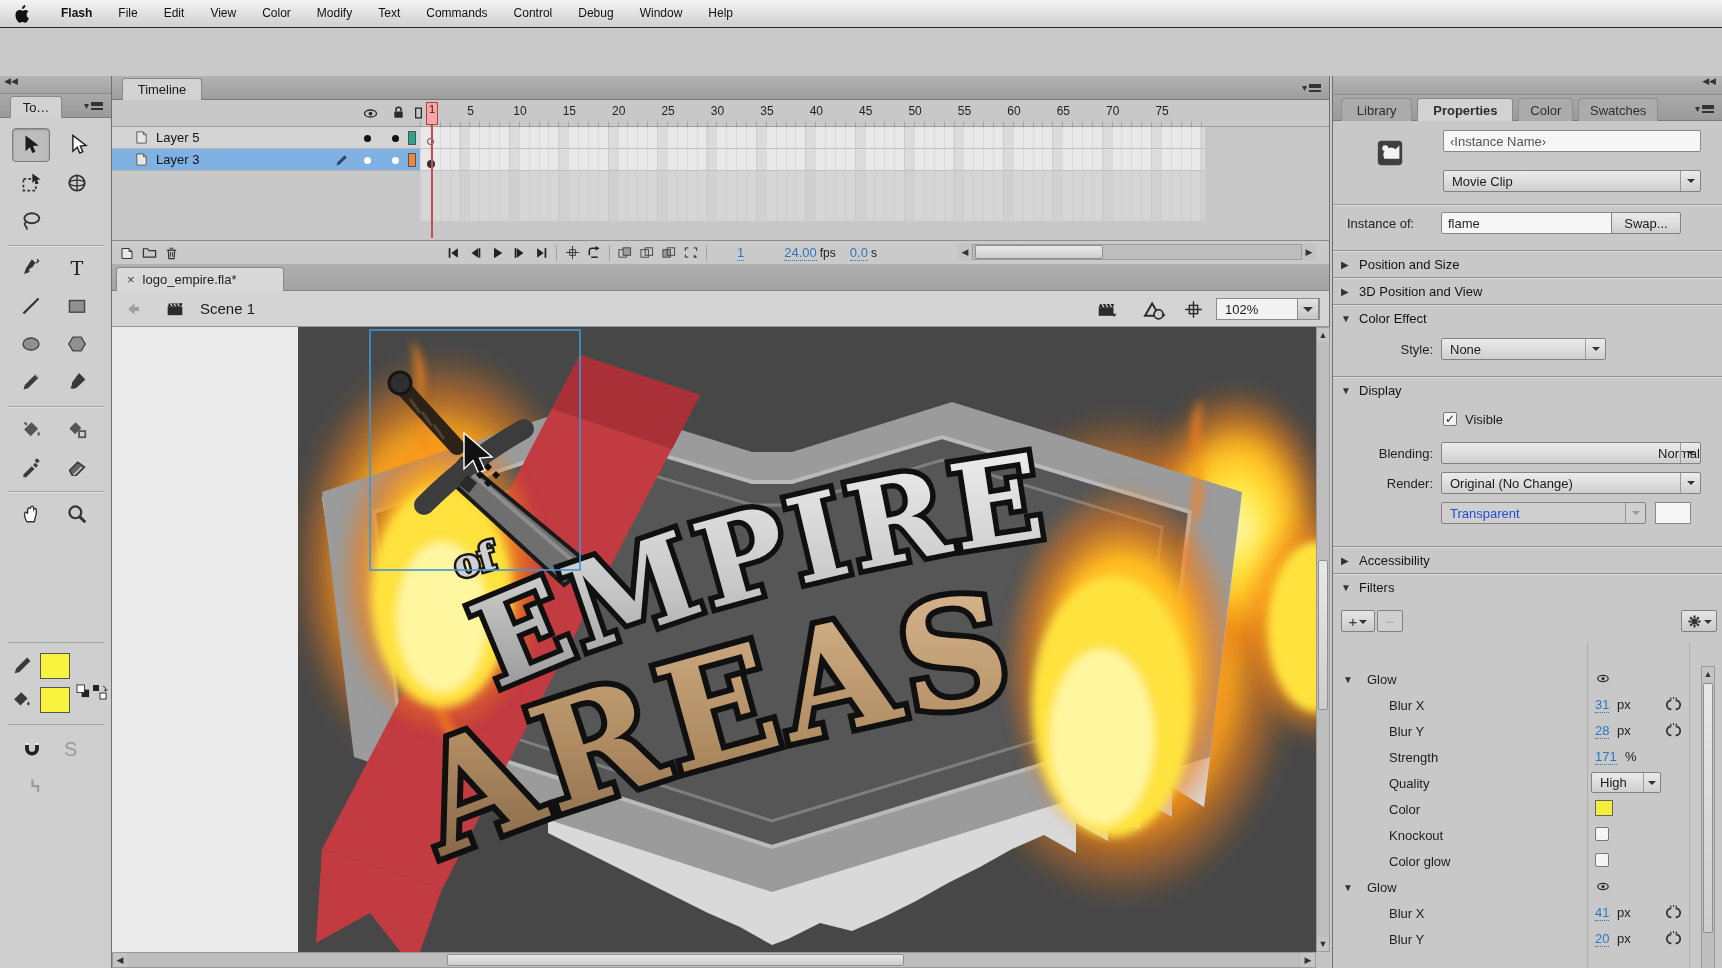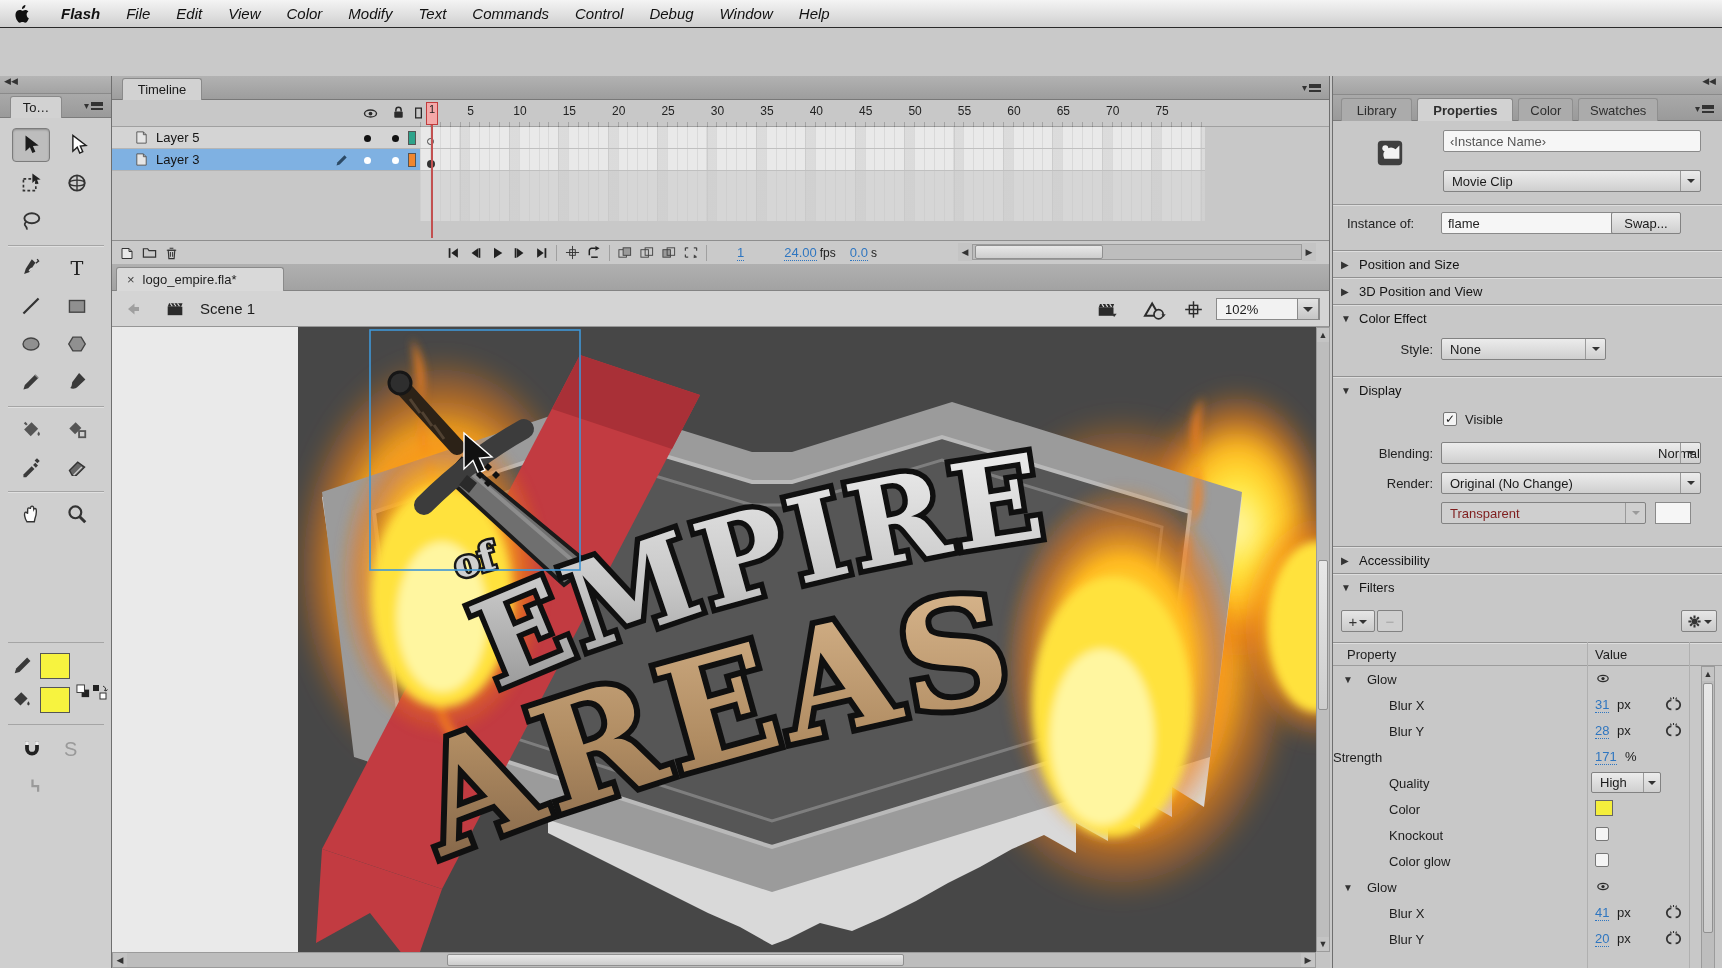--- a/index.html
+++ b/index.html
@@ -4,21 +4,21 @@
 <style>
   html,body{margin:0;padding:0;background:#222;}
   *{box-sizing:border-box;}
   .app{position:relative;width:1722px;height:968px;overflow:hidden;
        font-family:"Liberation Sans","DejaVu Sans",sans-serif;color:#1c1c1c;
        background:#c9c9c9;-webkit-user-select:none;user-select:none;}
   .abs{position:absolute;}
   
   .menubar{position:absolute;left:0;top:0;width:1722px;height:28px;
     background:linear-gradient(#f4f4f4,#cfcfcf);border-bottom:1px solid #2a2a2a;
-    display:flex;align-items:center;font-size:15px;color:#111;font-style:italic;}
+    display:flex;align-items:center;font-size:12px;color:#111;}
   .menubar .apple{margin:0 18px 0 14px;display:flex;align-items:center;}
   .mitem{padding:0 13px;line-height:27px;}
   .mitem.b{font-weight:bold;}
   
   .titlebar{position:absolute;left:0;top:28px;width:1722px;height:48px;
     background:linear-gradient(#dadada,#b9b9b9);border-bottom:1px solid #808080;}
   .tlight{position:absolute;top:17px;width:15px;height:15px;border-radius:50%;border:1px solid rgba(0,0,0,.35);}
   .tl-red{left:12px;background:radial-gradient(circle at 35% 30%,#ff9f96,#dd4a3c 65%);}
   .tl-yellow{left:36px;background:radial-gradient(circle at 35% 30%,#ffe2a0,#dd9f3c 65%);}
   .tl-green{left:60px;background:radial-gradient(circle at 35% 30%,#d3f3a0,#7ab64a 65%);}
@@ -34,21 +34,21 @@
   .tab{background:#d2d2d2;border:1px solid #8a8a8a;border-bottom:none;border-radius:3px 3px 0 0;
        font-size:13px;color:#1a1a1a;display:flex;align-items:center;justify-content:center;}
   .pmenu{color:#333;font-size:10px;display:flex;align-items:center;gap:2px;}
   .pmenu .lines{display:inline-block;width:12px;height:8px;border-top:2px solid #333;border-bottom:2px solid #333;box-shadow:inset 0 3px 0 -1px #333;}
   .dd{position:absolute;height:22px;background:linear-gradient(#ececec,#cfcfcf);
       border:1px solid #828282;border-radius:2px;font-size:13px;color:#1a1a1a;
       display:flex;align-items:center;padding-left:8px;}
   .dd .ddbtn{position:absolute;right:0;top:0;bottom:0;width:20px;border-left:1px solid #9a9a9a;
       display:flex;align-items:center;justify-content:center;}
   .dd .ddtri{border:4.5px solid transparent;border-top-color:#333;margin-top:4px;}
-  .dd.disabled{color:#7f1d1d;background:#cfcfcf;}
+  .dd.disabled{color:#1d4ed8;background:#cfcfcf;}
   .tfield{position:absolute;height:22px;background:#f6f6f6;border:1px solid #8a8a8a;border-radius:2px;
       font-size:13px;color:#3a3a3a;padding:0 6px;font-family:"Liberation Sans",sans-serif;}
   .bluev{color:#2f76c0;border-bottom:1px dotted #2f76c0;font-size:13px;}
   .ticon{width:22px;height:22px;}
   svg{display:block;}
   
   .toolsPanel{position:absolute;left:0;top:76px;width:112px;height:892px;background:#cfcfcf;border-right:1px solid #6f6f6f;}
   .toolsTop{position:absolute;left:0;top:0;width:100%;height:18px;background:linear-gradient(#b5b5b5,#a3a3a3);border-bottom:1px solid #8a8a8a;font-size:9px;color:#333;padding-left:4px;}
   .toolsTabs{position:absolute;left:0;top:18px;width:100%;height:24px;background:linear-gradient(#a9a9a9,#9a9a9a);border-bottom:1px solid #7c7c7c;}
   .toolsTabs .tab{position:absolute;left:10px;top:2px;width:52px;height:22px;}
@@ -774,24 +774,20 @@
     <div class="fbtn" style="left:348px;top:534px;width:36px;">
       <svg width="15" height="15" viewBox="0 0 16 16">
           <circle cx="8" cy="8" r="3.2" fill="#333"></circle>
           <g stroke="#333" stroke-width="2.2">
             <path d="M8,1.5 v3 M8,11.5 v3 M1.5,8 h3 M11.5,8 h3 M3.4,3.4 l2.1,2.1 M10.5,10.5 l2.1,2.1 M12.6,3.4 l-2.1,2.1 M5.5,10.5 l-2.1,2.1"></path>
           </g>
         </svg>
       <span style="border:4px solid transparent;border-top-color:#333;margin:6px 0 0 2px;"></span>
     </div>
 
-    <div class="abs" style="left:0;top:566px;width:390px;height:24px;border-top:1px solid #919191;border-bottom:1px solid #9c9c9c;box-shadow:inset 0 1px 0 #dedede;">
-      <span class="abs" style="left:14px;top:4px;">Property</span>
-      <span class="abs" style="left:262px;top:4px;">Value</span>
-    </div>
     <div class="colline" style="left:254px;top:566px;height:402px;"></div>
     <div class="colline" style="left:356px;top:566px;height:402px;"></div>
     <div id="filterRows">
         <div class="frow" style="top:590px">
           <span class="tri" style="margin-left:10px;">▼</span>
           <span style="margin-left:14px;">Glow</span>
              <span class="abs" style="left:262px;top:6px;">
             <svg width="16" height="13" viewBox="0 0 16 16">
               <ellipse cx="8" cy="8" rx="6.4" ry="3.8" fill="none" stroke="#2b2b2b" stroke-width="1.5"></ellipse>
               <circle cx="8" cy="8" r="2" fill="#2b2b2b"></circle>
@@ -816,21 +812,21 @@
                 <span class="abs" style="left:284px;top:5px;">px</span>
           <span class="abs" style="left:332px;top:4px;">
             <svg width="17" height="17" viewBox="0 0 16 16">
               <path d="M6,4 a4.3,4.3 0 0 0 0,8.6" fill="none" stroke="#333" stroke-width="1.7"></path>
               <path d="M10,4 a4.3,4.3 0 0 1 0,8.6" fill="none" stroke="#333" stroke-width="1.7"></path>
               <path d="M5,1.5 l1,1.5 M8,1 v1.8 M11,1.5 l-1,1.5" stroke="#333"></path>
             </svg>
           </span>
         </div>
         <div class="frow" style="top:668px">
-          <span style="">Strength</span>
+          <span style="margin-left:56px;">Strength</span>
           <span class="bluev abs" style="left:262px;top:5px;">171</span>
                 <span class="abs" style="left:292px;top:5px;">%</span>
         </div>
         <div class="frow" style="top:694px">
           <span style="margin-left:56px;">Quality</span>
           <span class="dd" style="left:258px;top:2px;width:70px;position:absolute;height:21px;">High<span class="ddbtn" style="width:17px;">
               <span class="ddtri" style="border-width:4px;margin-top:4px;"></span>
             </span></span>
         </div>
         <div class="frow" style="top:720px">

